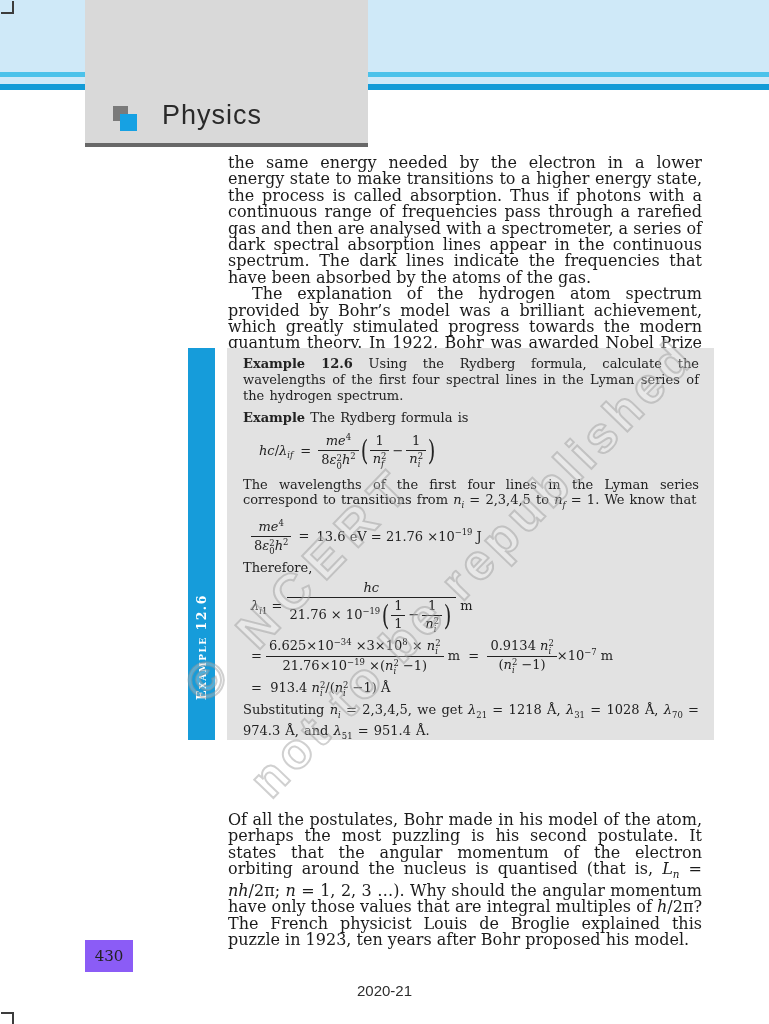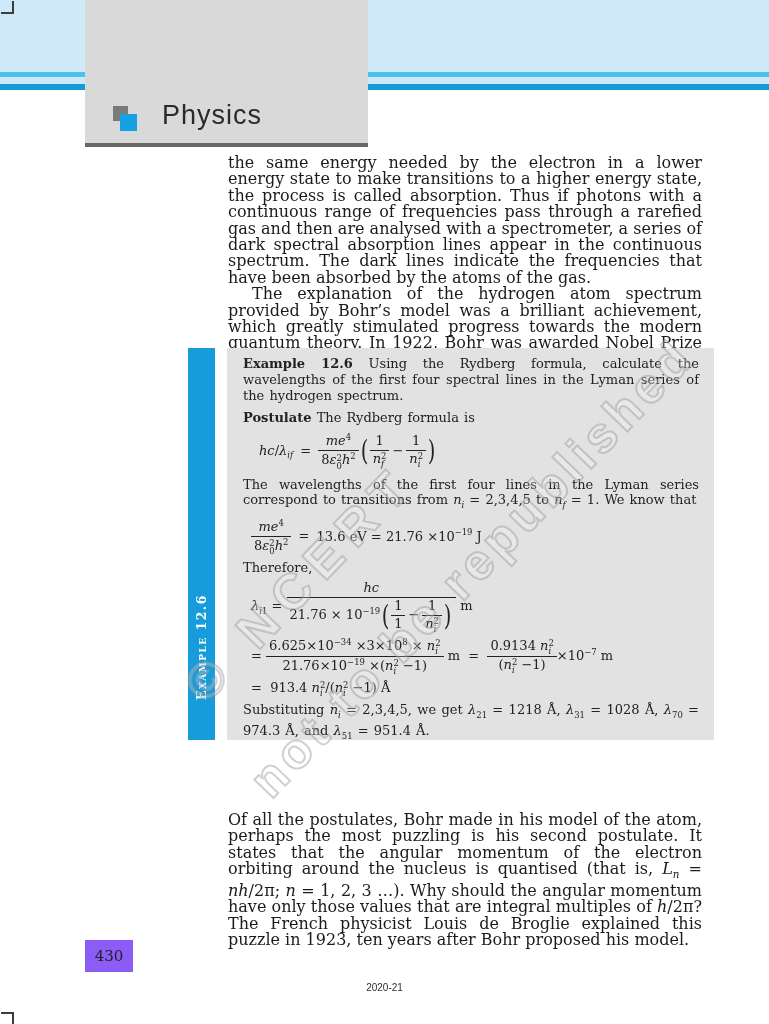--- a/index.html
+++ b/index.html
@@ -59,21 +59,21 @@
   
   .section-heading{position:absolute;left:228px;top:750px;width:474px;font-weight:bold;
                    font-variant:small-caps;color:#3e3e3e;font-size:19.5px;line-height:31px;}
   .sh-line1{display:flex;gap:14px;}
   .sh-line2{padding-left:76px;}
 
   
   .page-number{position:absolute;left:85px;top:940px;width:48px;height:32px;background:#8b5cf6;
                color:#222;font-size:15px;line-height:32px;text-align:center;}
   .footer{position:absolute;left:0;top:982px;width:769px;text-align:center;
-          font-family:"Liberation Sans",sans-serif;font-size:10px;color:#2e2e2e;}
+          font-family:"Liberation Sans",sans-serif;font-size:15px;color:#2e2e2e;}
 
   
   .watermark{position:absolute;left:70px;top:300px;width:680px;height:500px;z-index:50;
              transform:rotate(-46deg);display:flex;flex-direction:column;align-items:center;
              justify-content:center;gap:55px;pointer-events:none;
              font-family:"Liberation Sans",sans-serif;font-weight:bold;
              color:rgba(255,255,255,.22);-webkit-text-stroke:2px rgba(150,150,150,.45);}
   .wm1{font-size:50px;letter-spacing:12px;transform:translateX(-100px);}
   .wm2{font-size:50px;letter-spacing:5px;transform:translateX(30px);}
 </style>
@@ -100,21 +100,21 @@
     <p>the same energy needed by the electron in a lower energy state to make transitions to a higher energy state, the process is called absorption. Thus if photons with a continuous range of frequencies pass through a rarefied gas and then are analysed with a spectrometer, a series of dark spectral absorption lines appear in the continuous spectrum. The dark lines indicate the frequencies that have been absorbed by the atoms of the gas.</p>
     <p class="indent">The explanation of the hydrogen atom spectrum provided by Bohr’s model was a brilliant achievement, which greatly stimulated progress towards the modern quantum theory. In 1922, Bohr was awarded Nobel Prize in Physics.</p>
   </div>
 
   <div class="example">
     <div class="ex-bar-left"></div>
     <div class="ex-vlabel">Example 12.6</div>
     <div class="ex-bar-right"></div>
     <div class="ex-box">
       <p><b>Example 12.6</b> Using the Rydberg formula, calculate the wavelengths of the first four spectral lines in the Lyman series of the hydrogen spectrum.</p>
-      <p class="gap"><b>Postulate</b> The Rydberg formula is</p>
+      <p class="gap"><b>Example</b> The Rydberg formula is</p>
       <div class="formula"><i>hc</i>/<i>λ</i><sub><i>if</i></sub> <span class="op">=</span> <span class="frac"><span class="num"><i>me</i><sup>4</sup></span><span class="den">8<i>ε</i><span class="stk">2<br>0</span><i>h</i><sup>2</sup></span></span><span class="bp">(</span><span class="frac"><span class="num">1</span><span class="den"><i>n</i><span class="stk">2<br><i>f</i></span></span></span><span class="op">−</span><span class="frac"><span class="num">1</span><span class="den"><i>n</i><span class="stk">2<br><i>i</i></span></span></span><span class="bp">)</span></div>
       <p>The wavelengths of the first four lines in the Lyman series correspond to transitions from <i>n</i><sub><i>i</i></sub> = 2,3,4,5 to <i>n</i><sub><i>f</i></sub> = 1. We know that</p>
       <div class="formula tight"><span class="frac"><span class="num"><i>me</i><sup>4</sup></span><span class="den">8<i>ε</i><span class="stk">2<br>0</span><i>h</i><sup>2</sup></span></span> <span class="op">=</span> 13.6 eV = 21.76 ×10<sup>−19</sup> J</div>
       <p>Therefore,</p>
       <div class="formula tight"><i>λ</i><sub><i>i</i>1</sub> = <span class="frac"><span class="num"><i>hc</i></span><span class="den">21.76 × 10<sup>−19</sup><span class="bp">(</span><span class="frac"><span class="num">1</span><span class="den">1</span></span><span class="op">−</span><span class="frac"><span class="num">1</span><span class="den"><i>n</i><span class="stk">2<br><i>i</i></span></span></span><span class="bp">)</span></span></span> m</div>
       <div class="formula tight">= <span class="frac"><span class="num">6.625×10<sup>−34</sup> ×3×10<sup>8</sup> × <i>n</i><span class="stk">2<br><i>i</i></span></span><span class="den">21.76×10<sup>−19</sup> ×(<i>n</i><span class="stk">2<br><i>i</i></span> −1)</span></span> m &nbsp;=&nbsp; <span class="frac"><span class="num">0.9134 <i>n</i><span class="stk">2<br><i>i</i></span></span><span class="den">(<i>n</i><span class="stk">2<br><i>i</i></span> −1)</span></span>×10<sup>−7</sup> m</div>
       <div class="formula tight">= &nbsp;913.4 <i>n</i><span class="stk">2<br><i>i</i></span>/(<i>n</i><span class="stk">2<br><i>i</i></span> −1) Å</div>
       <p>Substituting <i>n</i><sub><i>i</i></sub> = 2,3,4,5, we get <i>λ</i><sub>21</sub> = 1218 Å, <i>λ</i><sub>31</sub> = 1028 Å, <i>λ</i><sub>70</sub> = 974.3 Å, and <i>λ</i><sub>51</sub> = 951.4 Å.</p>
     </div>
   </div>

